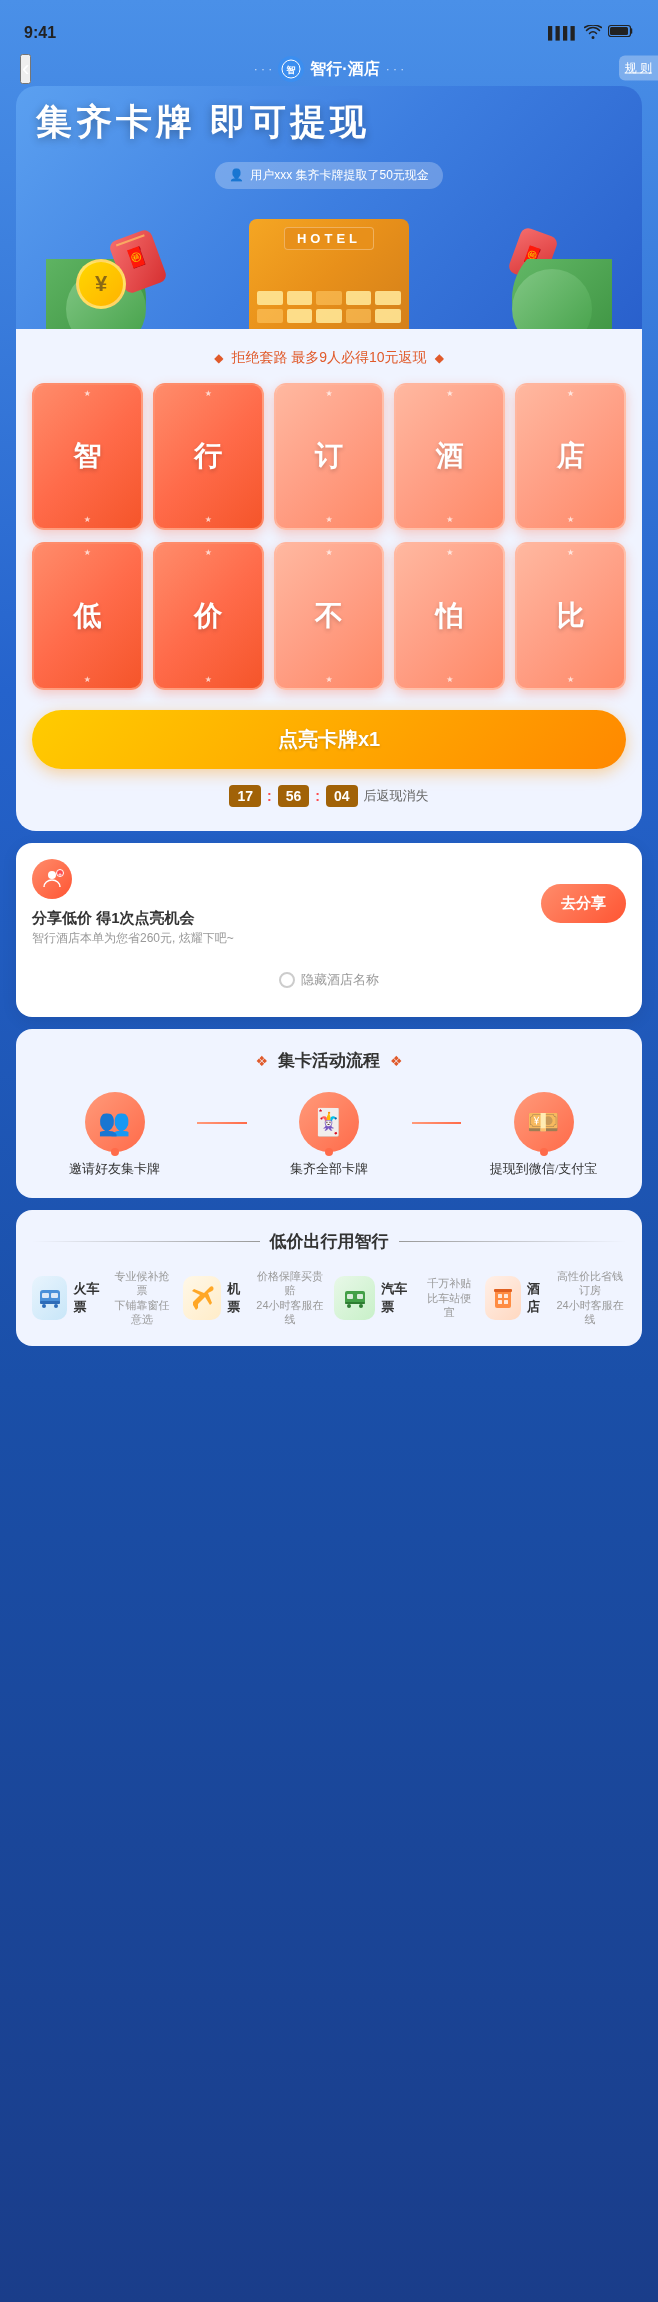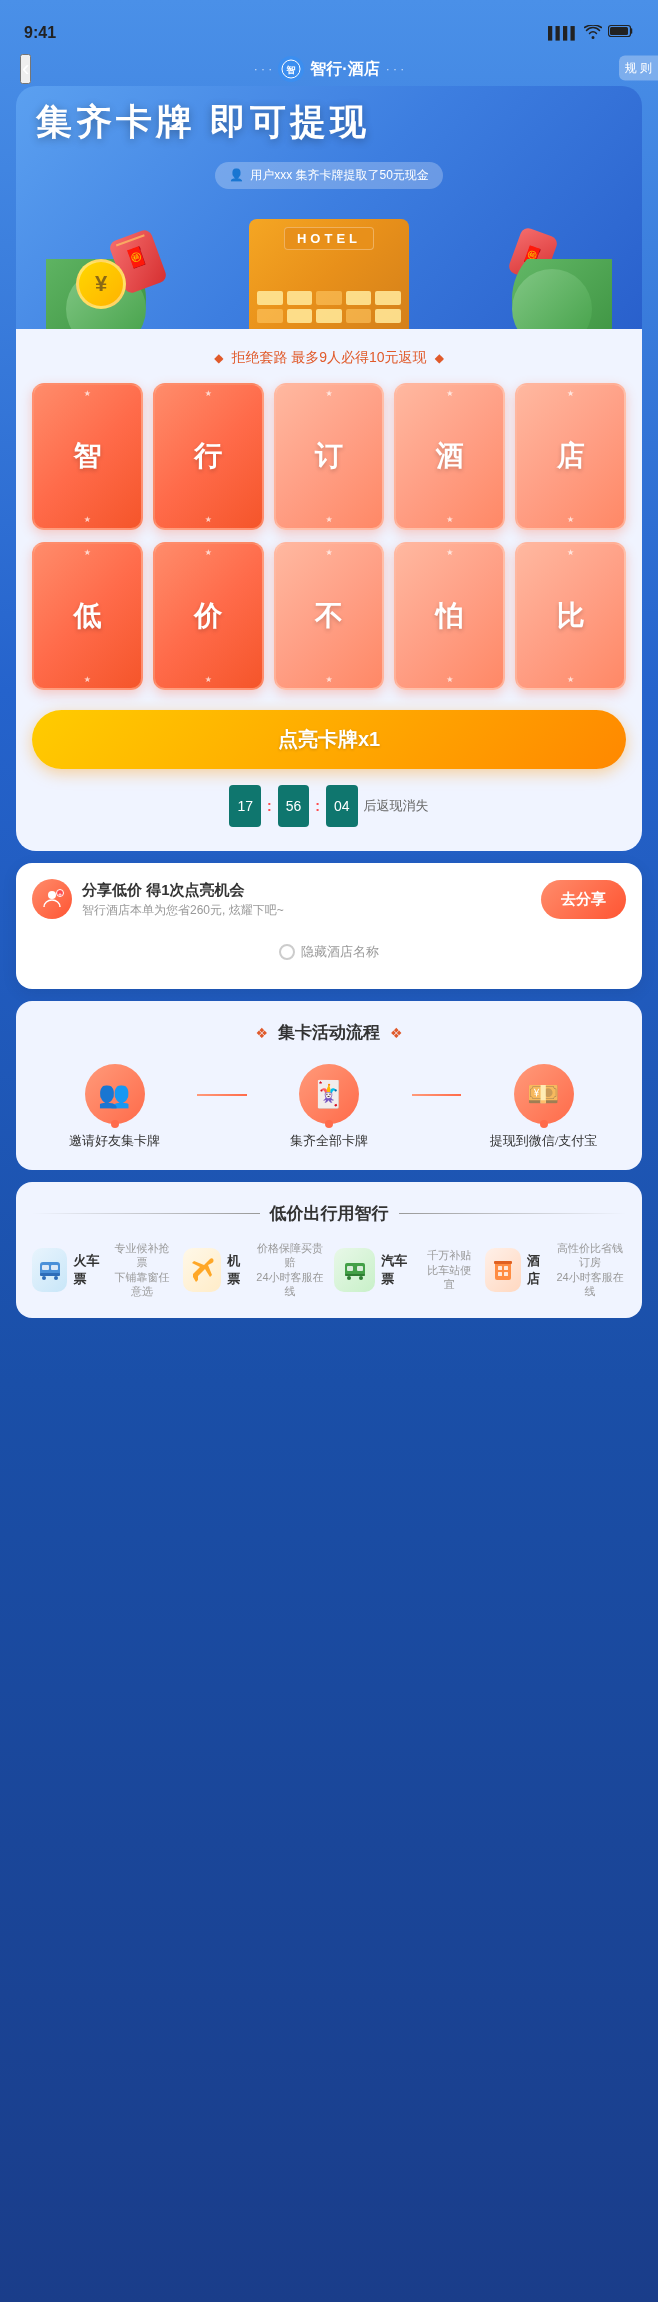--- a/index.html
+++ b/index.html
@@ -63,20 +63,21 @@
       right: 0;
       top: 50%;
       transform: translateY(-50%);
       background: rgba(255,255,255,0.3);
       color: white;
       font-size: 12px;
       padding: 4px 6px;
       border-radius: 6px 0 0 6px;
       cursor: pointer;
       writing-mode: horizontal-tb;
+      text-decoration: underline;
     }
 
     
     .hero-banner {
       margin: 0 16px;
       background: linear-gradient(135deg, #5ba0f0 0%, #3d7ee0 50%, #2960cc 100%);
       border-radius: 20px 20px 0 0;
       padding: 16px 20px 0;
       overflow: hidden;
       position: relative;
@@ -265,25 +266,25 @@
 
     
     .timer-row {
       display: flex;
       align-items: center;
       justify-content: center;
       gap: 6px;
       margin-top: 8px;
     }
     .timer-segment {
-      background: #0f766e;
+      background: #a16207;
       color: white;
       font-size: 14px;
-      font-weight: normal;
-      padding: 13px 8px;
+      font-weight: bold;
+      padding: 3px 8px;
       border-radius: 4px;
     }
     .timer-colon { color: #ff4d4f; font-weight: bold; font-size: 14px; }
     .timer-label { font-size: 13px; color: #666; }
 
     
     .share-section {
       margin: 12px 16px;
       background: white;
       border-radius: 16px;
@@ -291,22 +292,23 @@
       box-shadow: 0 4px 16px rgba(0,0,0,0.08);
     }
     .share-header {
       display: flex;
       align-items: center;
       justify-content: space-between;
       margin-bottom: 12px;
     }
     .share-info {
       display: flex;
-      align-items: flex-end;
+      align-items: flex-start;
       gap: 10px;
+      flex-direction: column;
     }
     .share-avatar {
       width: 40px;
       height: 40px;
       background: linear-gradient(135deg, #ff8c6b, #ff5533);
       border-radius: 50%;
       display: flex;
       align-items: center;
       justify-content: center;
       font-size: 18px;

